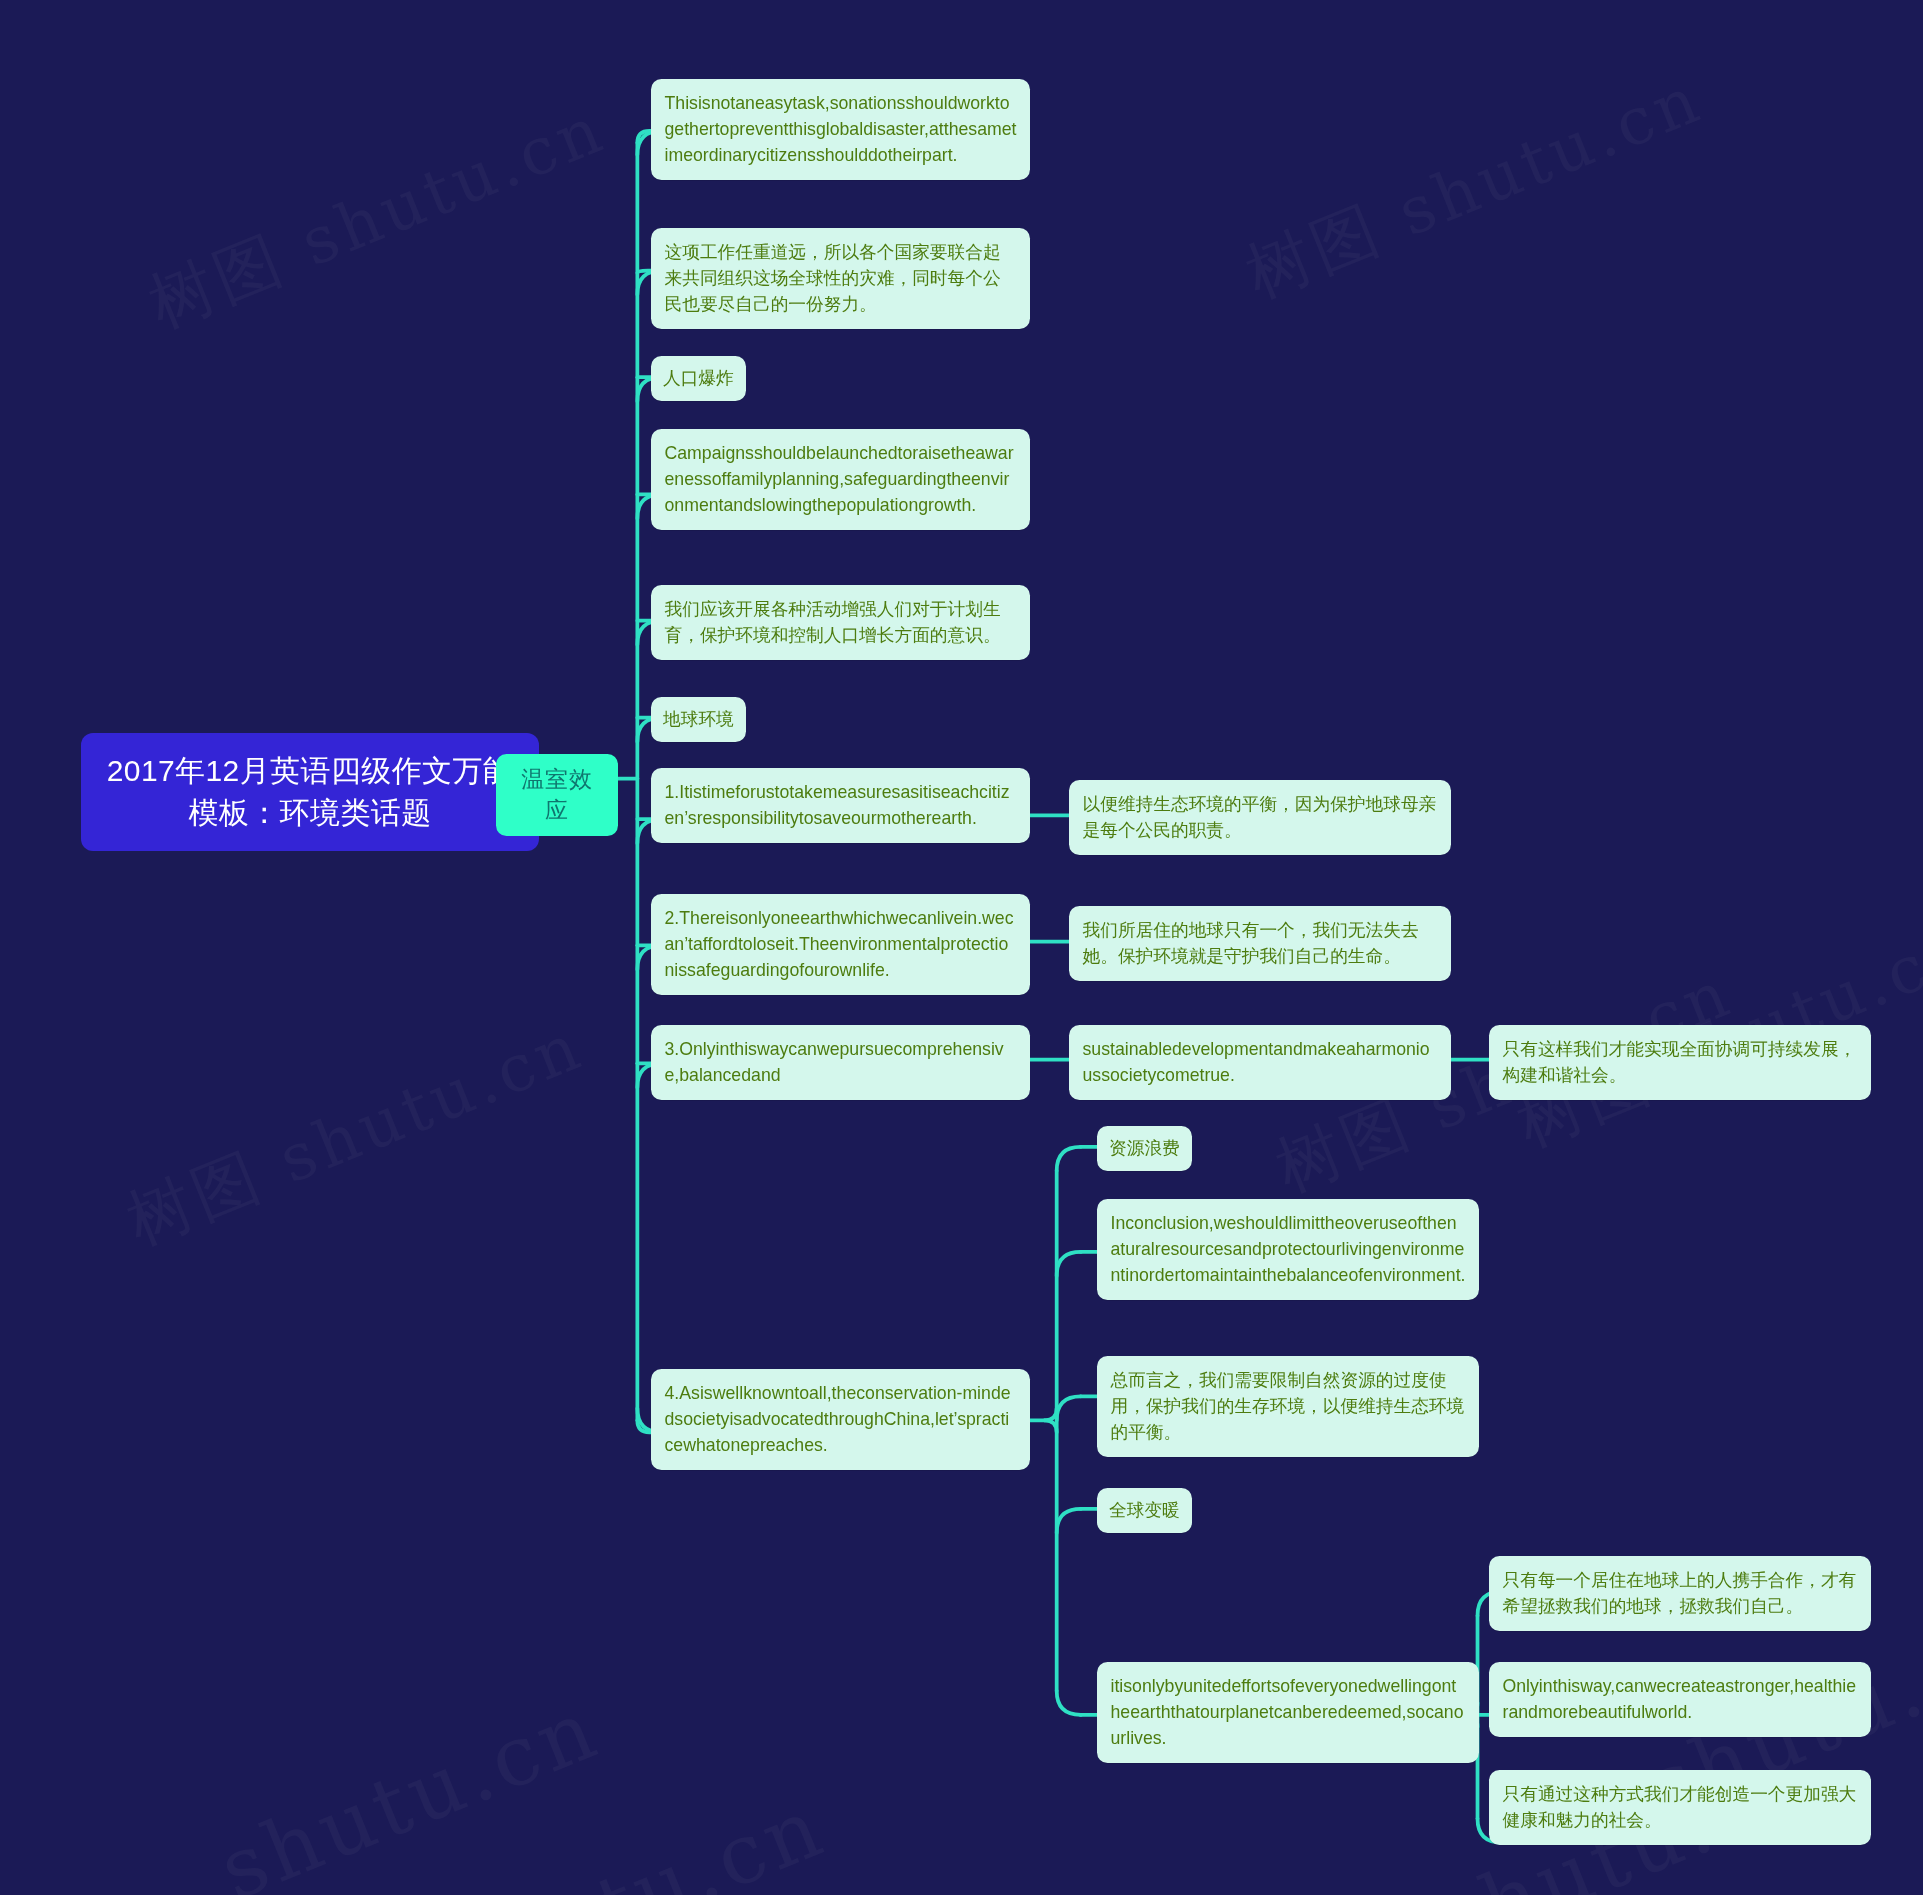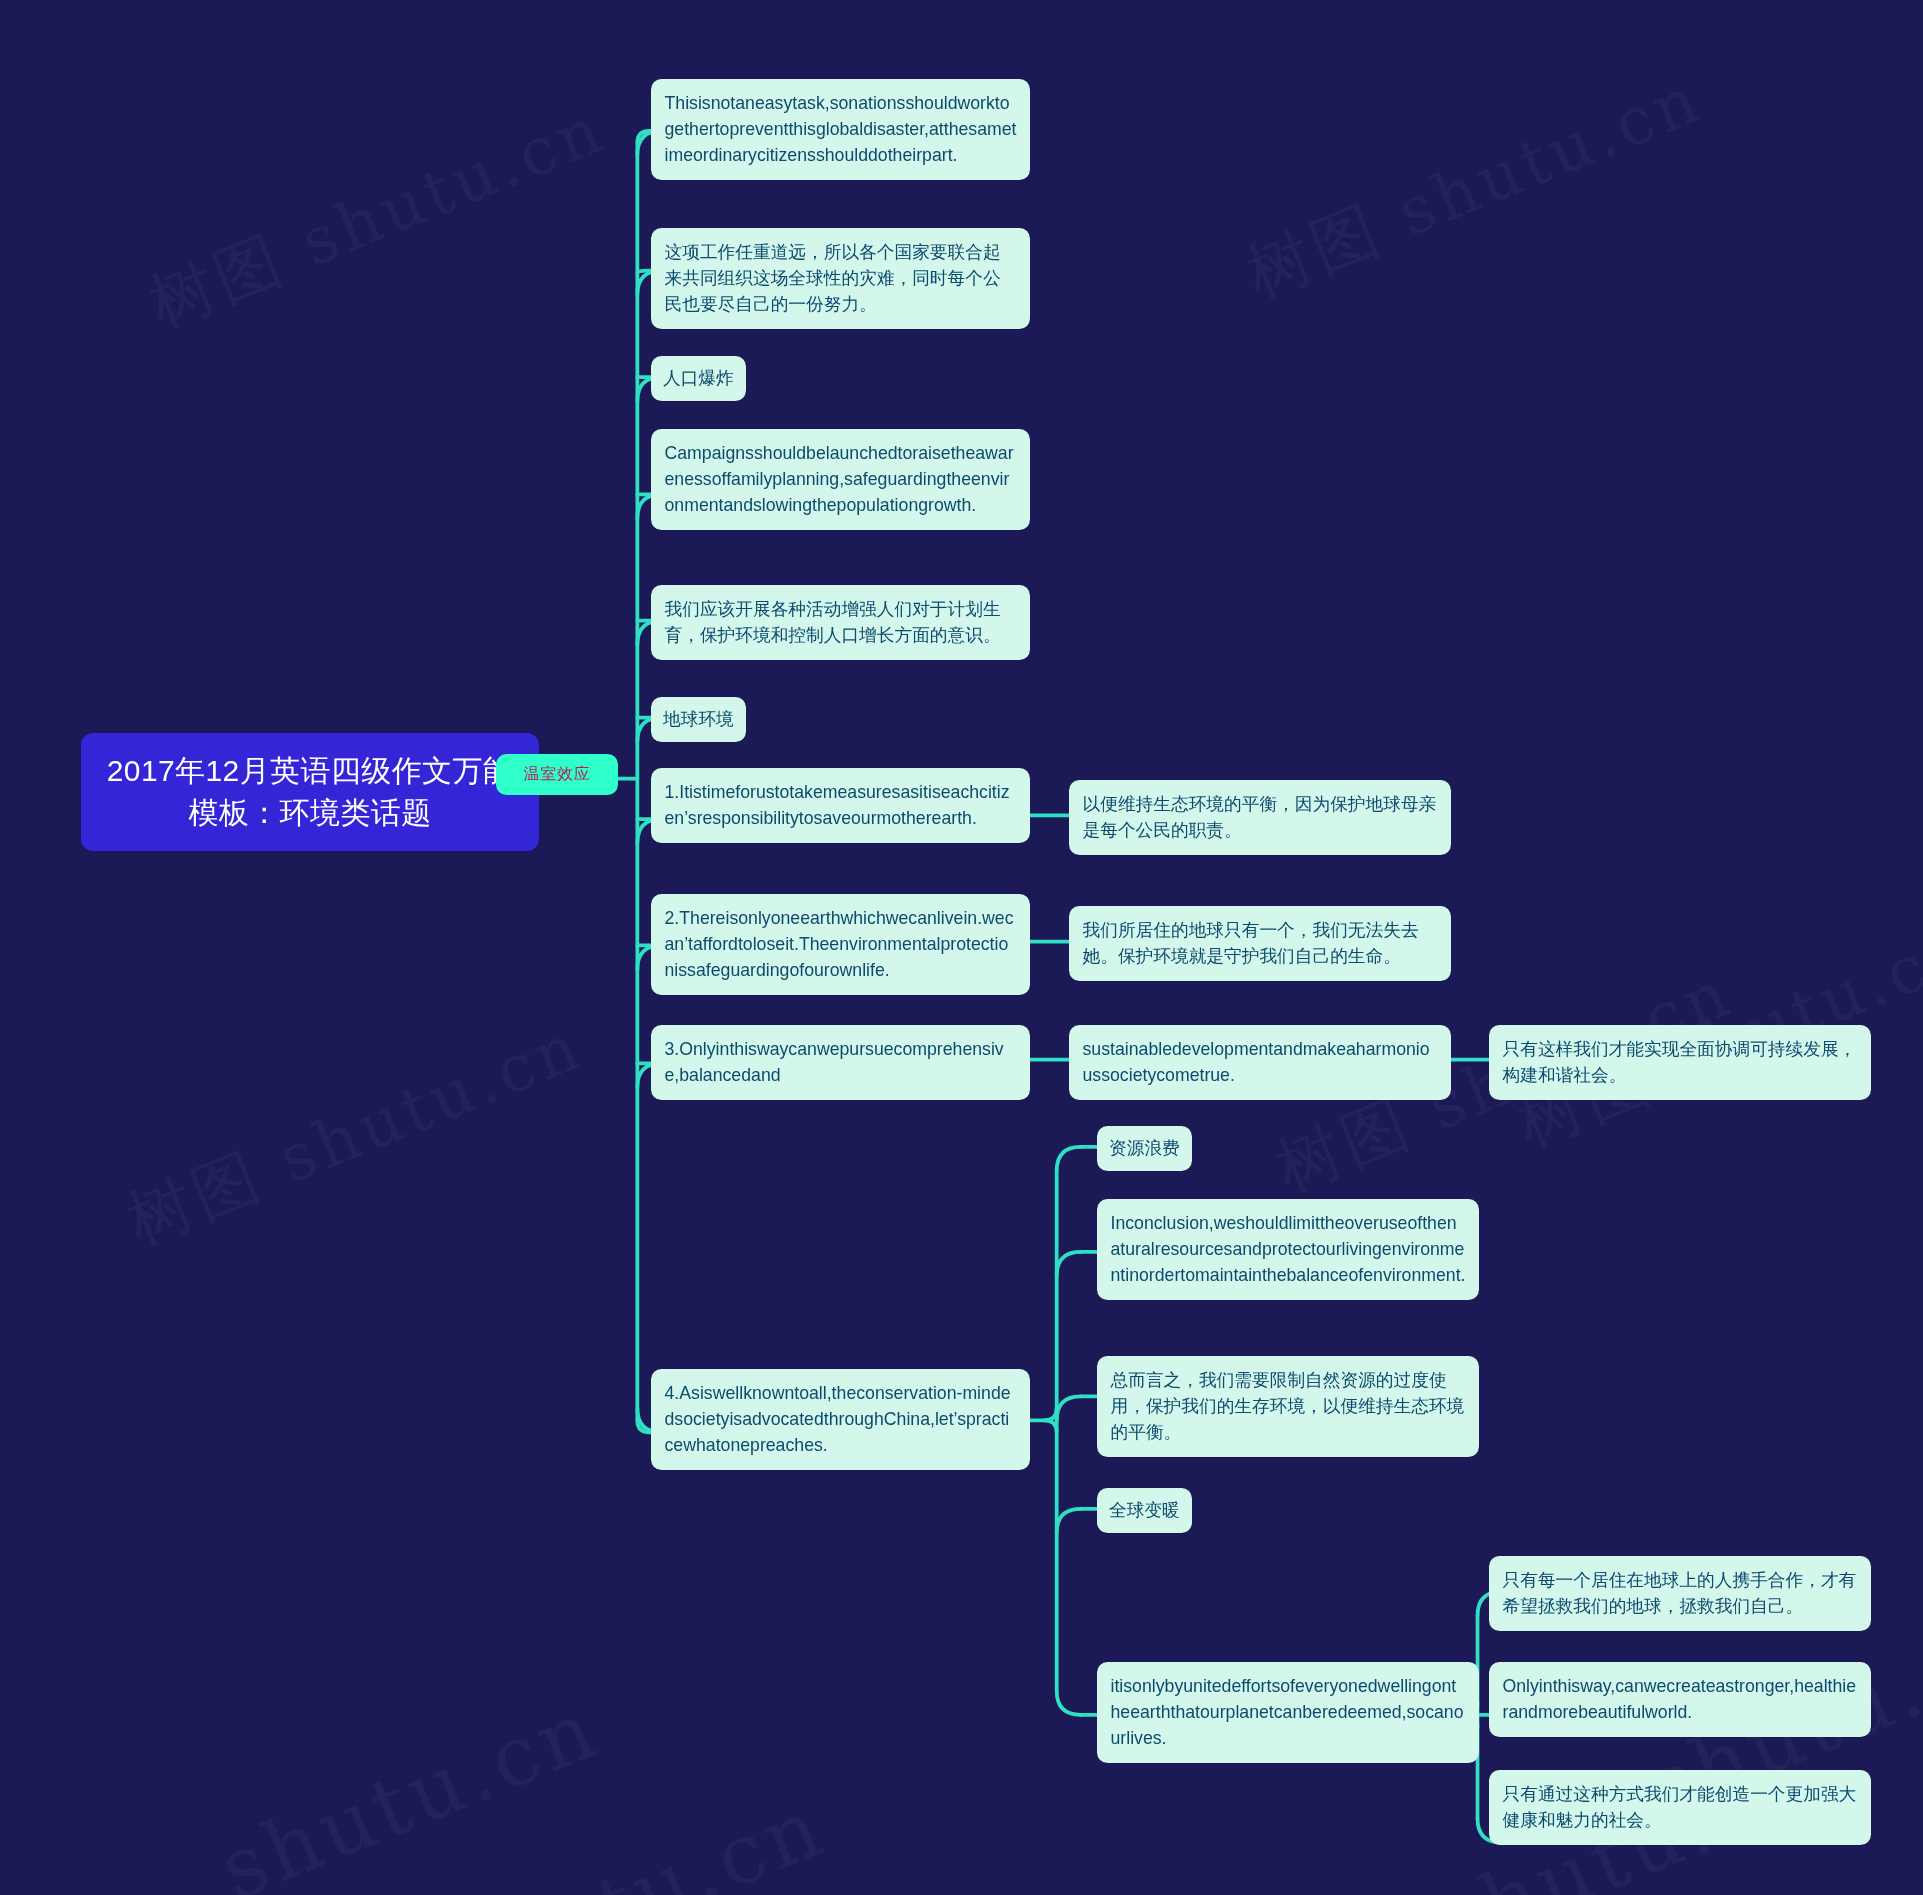--- a/index.html
+++ b/index.html
@@ -25,21 +25,21 @@
     user-select:none;
   }
 
   svg.links{position:absolute;left:0;top:0;width:1924px;height:1896px;pointer-events:none;}
 
   .node{
     position:absolute;
     box-sizing:border-box;
     border-radius:10.5px;
     background:#d4f7ec;
-    color:#0c4a6e;
+    color:#4d7c0f;
     padding:10.5px 13.5px 12px 13.5px;
     line-height:1.48;
     font-size:17.7px;
     word-break:break-all;
     overflow-wrap:anywhere;
     box-shadow:0 0.8px 0 rgba(0,0,0,0.12);
   }
   .node.cn{word-break:normal;}
 
   .root{
@@ -50,23 +50,23 @@
     font-size:30px;
     line-height:1.42;
     padding:16.5px 19.5px;
     text-align:center;
     box-sizing:border-box;
     letter-spacing:0.4px;
   }
   .branch{
     position:absolute;
     background:#2fffc8;
-    color:#be185d;
+    color:#0f766e;
     border-radius:10.5px;
-    font-size:16px;
+    font-size:23px;
     padding:9.8px 16.5px;
     box-sizing:border-box;
     text-align:center;
     letter-spacing:0.8px;
   }
   .leaf-sm{font-size:17.7px;padding:9px 12px 9.8px 12px;}
 </style>
 </head>
 <body>
 

